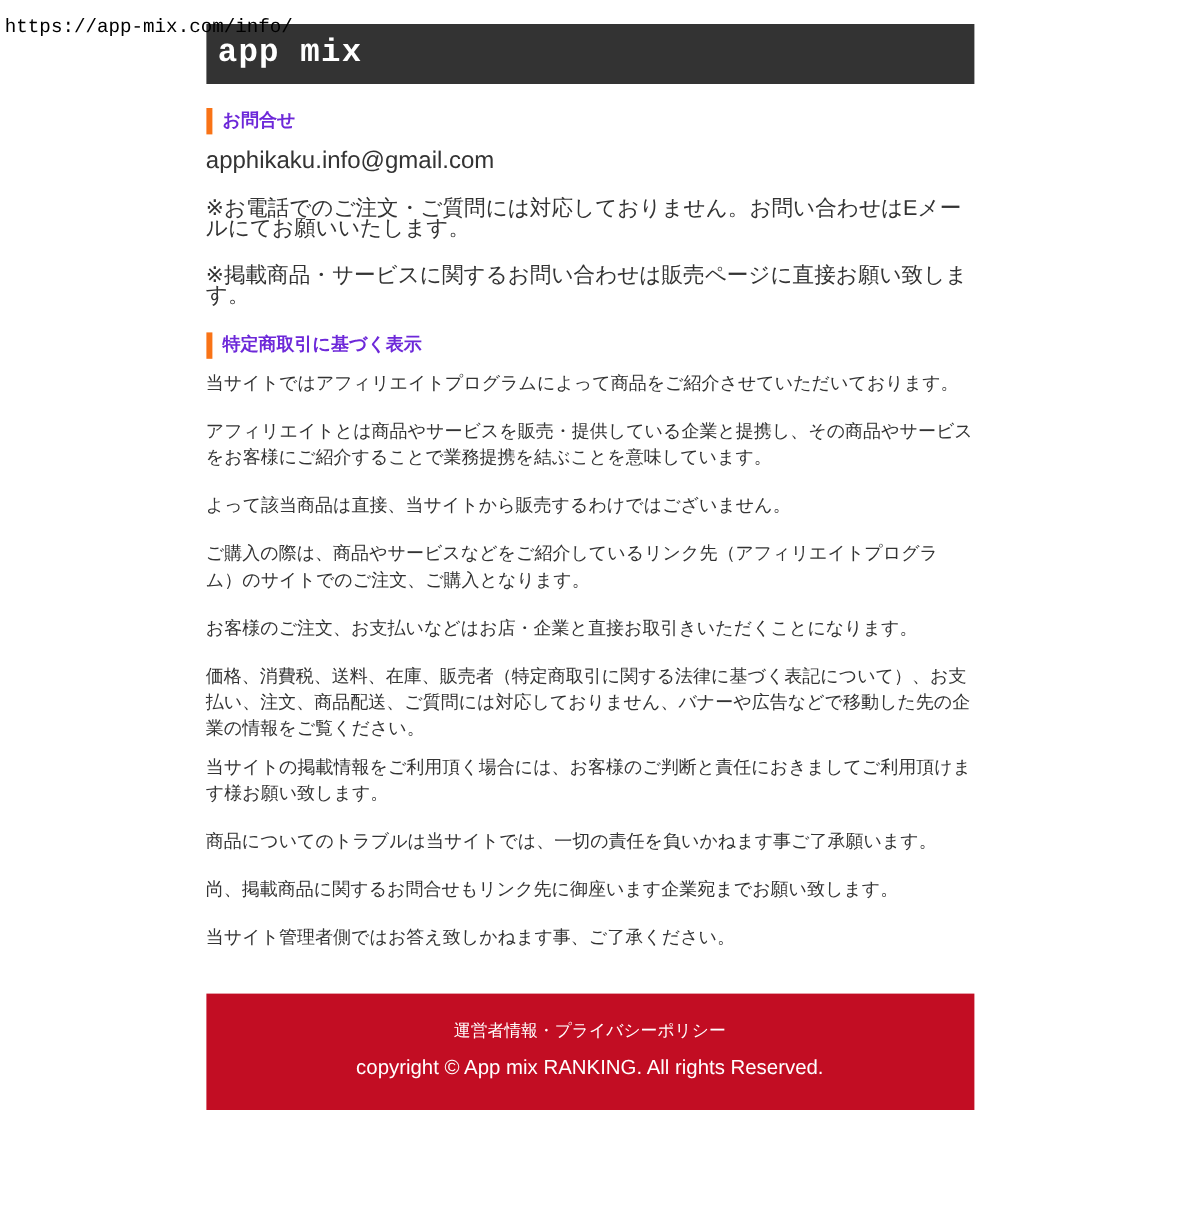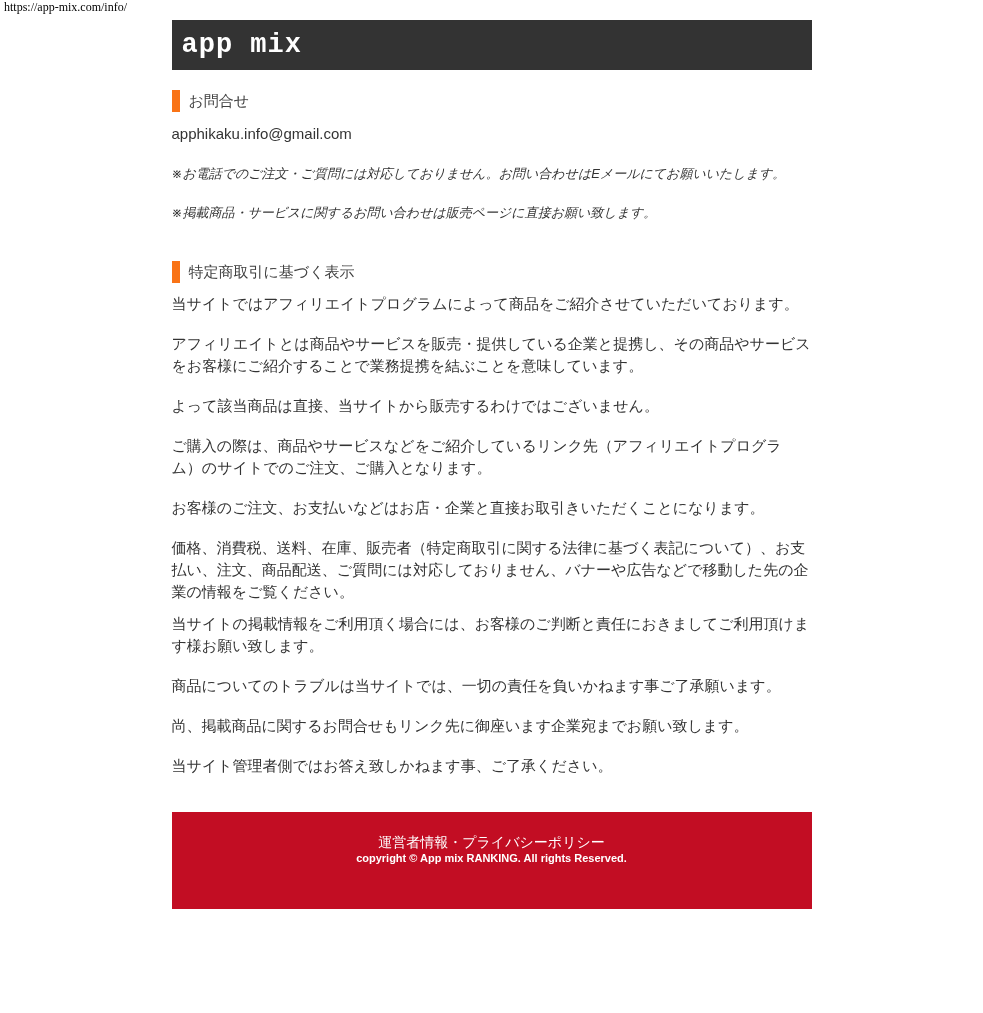--- a/index.html
+++ b/index.html
@@ -6,24 +6,24 @@
   html, body {
     width: 983px;
     height: 1013px;
     background: #ffffff;
     font-family: "Liberation Sans", "DejaVu Sans", sans-serif;
     color: #333333;
     overflow: hidden;
   }
   .url-label {
     position: absolute;
-    top: 0;
+    top: 14px;
     left: 4px;
-    font-family: Liberation Serif, serif;
-    font-size: 12px;
+    font-family: Liberation Mono, monospace;
+    font-size: 16px;
     color: #000000;
   }
   .page {
     width: 640px;
     margin: 0 auto;
   }
   .site-header {
     margin-top: 20px;
     height: 50px;
     background: #333333;
@@ -38,40 +38,39 @@
     color: #ffffff;
     letter-spacing: 1px;
     cursor: pointer;
   }
   .operator-line {
     margin-top: 22px;
     font-size: 15px;
     line-height: 17px;
   }
   .section-heading {
-    border-left: 8px solid #f97316;
+    border-left: 5px solid #f97316;
     padding-left: 9px;
     font-size: 15px;
-    font-weight: normal;
-    color: #404040;
+    font-weight: bold;
+    color: #6d28d9;
     line-height: 22px;
   }
   .h-contact   { margin-top: 20px; }
-  .h-tokutei   { margin-top: 40px; }
+  .h-tokutei   { margin-top: 22px; }
   .h-disclaim  { margin-top: 44px; }
   .email-line {
     margin-top: 13px;
-    font-size: 15px;
+    font-size: 20px;
     line-height: 18px;
   }
   .note {
     margin-top: 22px;
-    font-size: 13px;
+    font-size: 18px;
     line-height: 17px;
-    font-style: italic;
   }
   .para {
     margin-top: 18px;
     font-size: 15px;
     line-height: 22px;
   }
   .para.first { margin-top: 10px; }
   .site-footer {
     margin-top: 35px;
     height: 97px;
@@ -79,24 +78,23 @@
     color: #ffffff;
     text-align: center;
     padding-top: 22px;
   }
   .footer-nav {
     font-size: 14px;
     line-height: 16px;
     cursor: pointer;
   }
   .footer-copy {
-    margin-top: 1px;
-    font-size: 11px;
+    margin-top: 16px;
+    font-size: 17px;
     line-height: 15px;
-    font-weight: bold;
   }
 </style>
 </head>
 <body>
 
 <div class="url-label">https://app-mix.com/info/</div>
 
 <div class="page">
 
   <header class="site-header">

